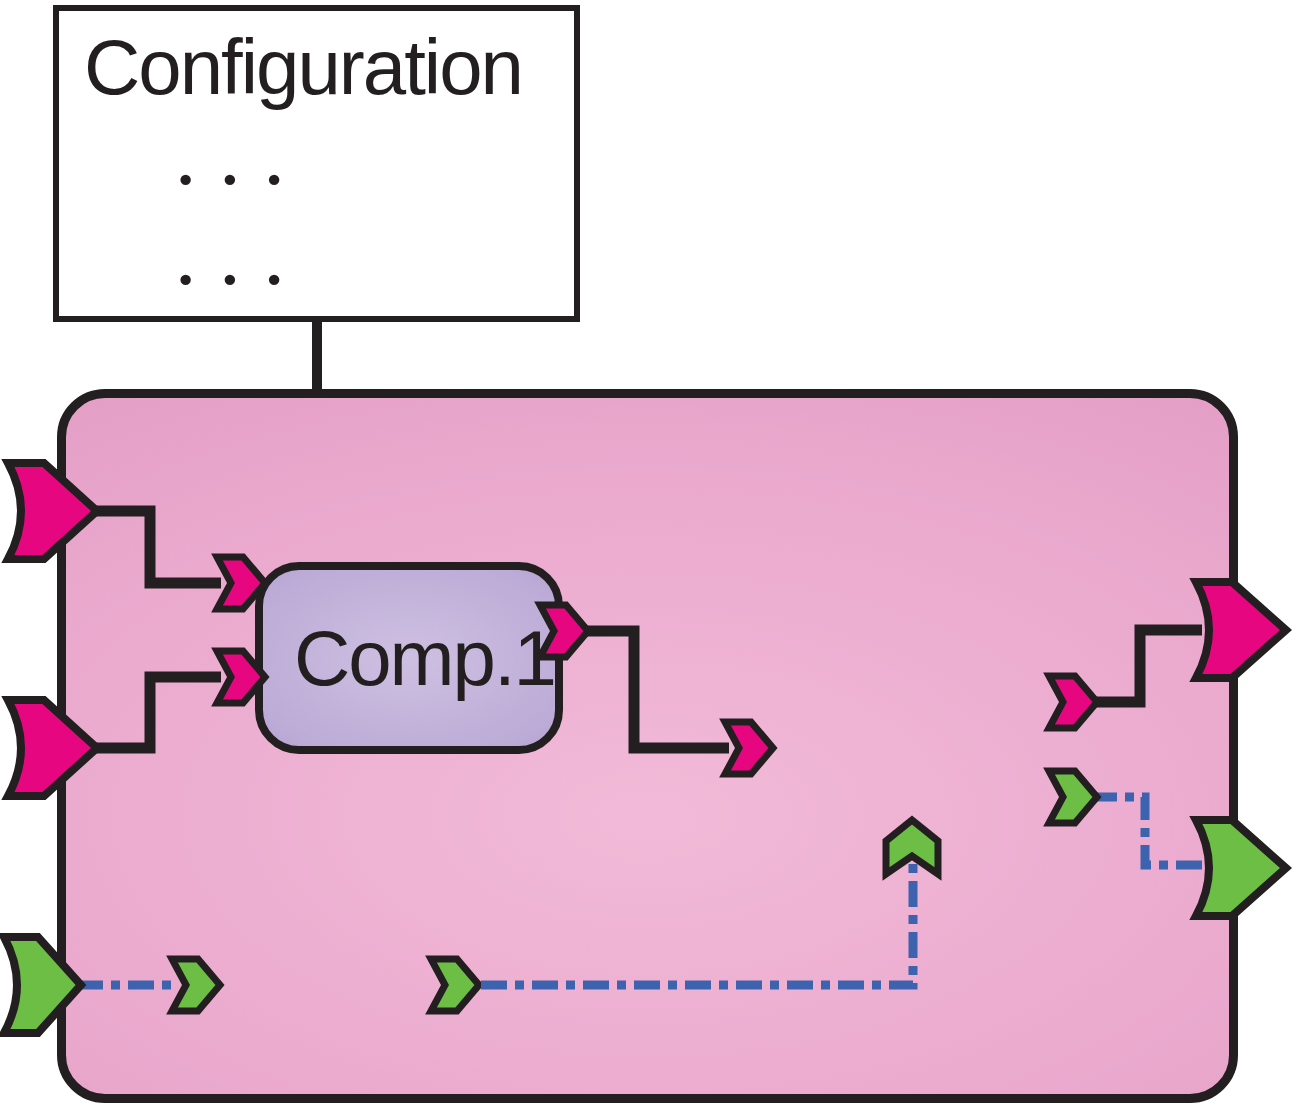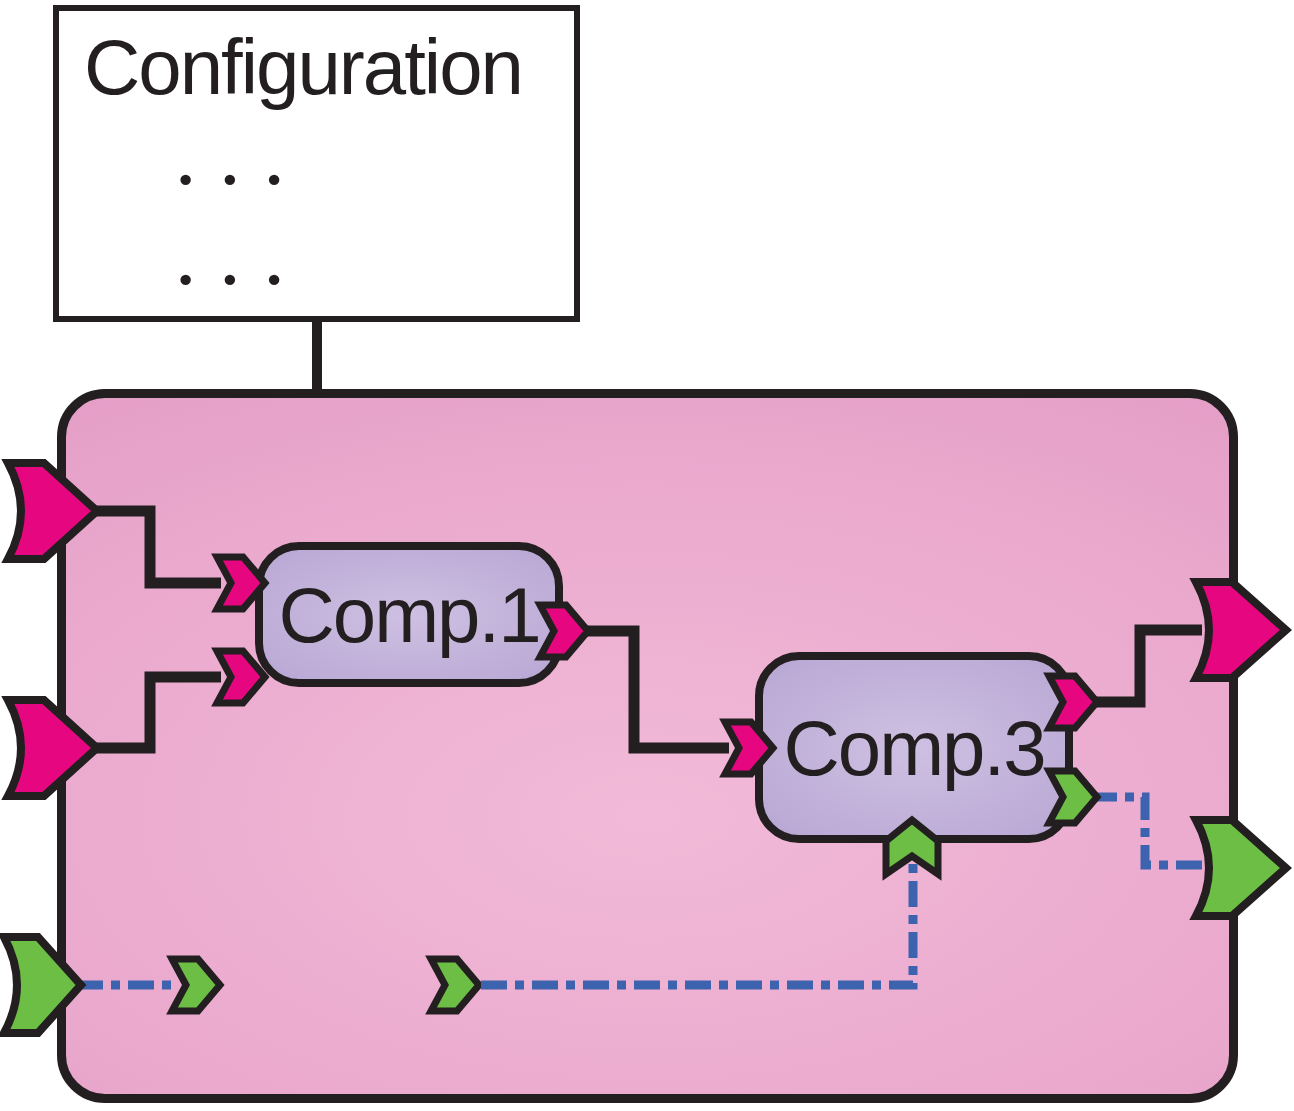--- a/index.html
+++ b/index.html
@@ -45,21 +45,21 @@
   }
   
   .component{
     position:absolute;box-sizing:border-box;border:8px solid var(--ink);border-radius:44px;
     background:radial-gradient(ellipse 100% 100% at 50% 50%, var(--component_center) 0%, #bcabd6 60%, var(--component_edge) 100%);
     display:flex;align-items:center;justify-content:center;
   }
   .component .label{
     font-size:78px;line-height:1;letter-spacing:-2px;white-space:nowrap;color:var(--ink);
   }
-  #comp1{left:255px;top:542px;width:308px;height:145px;}
+  #comp1{left:255px;top:562px;width:308px;height:192px;justify-content:flex-end;}
   #comp2{left:198px;top:888px;width:265px;height:195px;}
   #comp3{left:755px;top:652px;width:318px;height:191px;}
   
   .overlay{position:absolute;left:0;top:0;width:1294px;height:1111px;}
   .wire-black{fill:none;stroke:var(--ink);stroke-width:11;stroke-linejoin:miter;stroke-linecap:butt;}
   .wire-blue{fill:none;stroke:var(--blue);stroke-width:9;stroke-linejoin:miter;stroke-linecap:butt;stroke-dasharray:26 8 9 8;}
   .chev-magenta{fill:var(--magenta);stroke:var(--ink);stroke-width:8;stroke-linejoin:miter;}
   .chev-green{fill:var(--green);stroke:var(--ink);stroke-width:8;stroke-linejoin:miter;}
   .port-magenta{fill:var(--magenta);stroke:var(--ink);stroke-width:7;stroke-linejoin:miter;}
   .port-green{fill:var(--green);stroke:var(--ink);stroke-width:7;stroke-linejoin:miter;}
@@ -74,23 +74,20 @@
     <div class="ellipsis-row row1">•••</div>
     <div class="ellipsis-row row2">•••</div>
   </div>
 
   <div class="config-connector"></div>
 
   <div class="composition"></div>
 
   <div class="component" id="comp1">
     <div class="label">Comp.1</div>
-  </div>
-  <div class="component" id="comp3">
-    <div class="label">Comp.3</div>
   </div>
 
   <svg class="overlay" viewBox="0 0 1294 1111" aria-hidden="true">
 
     <g>
       <path class="wire-black" d="M93,511 H150 V583 H221"></path>
       <path class="wire-black" d="M93,748 H150 V677 H221"></path>
       <path class="wire-black" d="M583,631 H634 V748 H729"></path>
       <path class="wire-black" d="M1091,702 H1140 V630 H1202"></path>
     </g>

